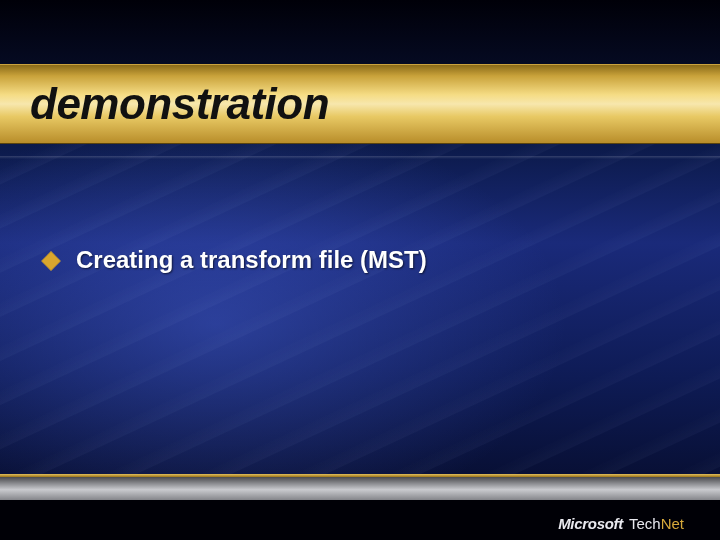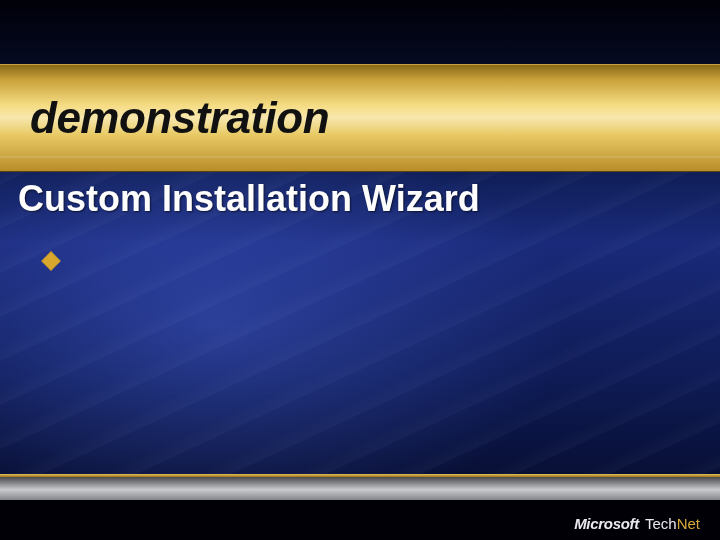--- a/index.html
+++ b/index.html
@@ -25,21 +25,21 @@
     mix-blend-mode: screen;
     opacity: 0.6;
   }
   
   .topstrip {
     position: absolute; top: 0; left: 0; right: 0; height: 64px;
     background: linear-gradient(180deg, #000008 0%, #050a22 100%);
   }
   
   .titlebar {
-    position: absolute; top: 64px; left: 0; right: 0; height: 108px;
+    position: absolute; top: 64px; left: 0; right: 0; height: 80px;
     background: linear-gradient(180deg, #8a6a18 0%, #c9a23a 14%, #f5dc84 38%, #f7e7ad 50%, #e8c964 66%, #b88d2a 100%);
     display: flex; align-items: center;
     padding-left: 30px;
     border-top: 1px solid #caa23e;
     border-bottom: 1px solid #5a430e;
   }
   .titlebar .title {
     font-size: 44px;
     font-weight: 900;
     font-style: italic;
@@ -86,21 +86,21 @@
   .bottombar::before {
     content: "";
     position: absolute; left: 0; right: 0; top: -3px; height: 3px;
     background: linear-gradient(180deg, #e2bf5d, #9b7418);
   }
   .underbottom {
     position: absolute; left: 0; right: 0; bottom: 0; height: 40px;
     background: #000006;
   }
   .brand {
-    position: absolute; right: 20px; bottom: 8px;
+    position: absolute; right: 36px; bottom: 8px;
     display: flex; align-items: flex-end; gap: 6px;
     color: #e9e9ef;
   }
   .brand .ms {
     font-size: 15px; font-style: italic; font-weight: 700;
     letter-spacing: -0.3px;
   }
   .brand .tn {
     font-size: 15px; font-weight: 400;
   }
@@ -111,25 +111,25 @@
 
 <div class="slide">
   <div class="streaks"></div>
   <div class="topstrip"></div>
 
   <div class="titlebar">
     <div class="title">demonstration</div>
   </div>
   <div class="beam"></div>
 
-  <div class="subtitle">Custom Installation Wizard</div>
 
   <ul class="bullets">
     <li>
       <span class="dia"></span>
+      <span class="txt">Creating a transform file (MST)</span>
     </li>
   </ul>
 
   <div class="bottombar"></div>
   <div class="underbottom">
     <div class="brand">
       <span class="ms">Microsoft</span>
       <span class="tn">
         <span>Tech</span><span class="net">Net</span>
       </span>

